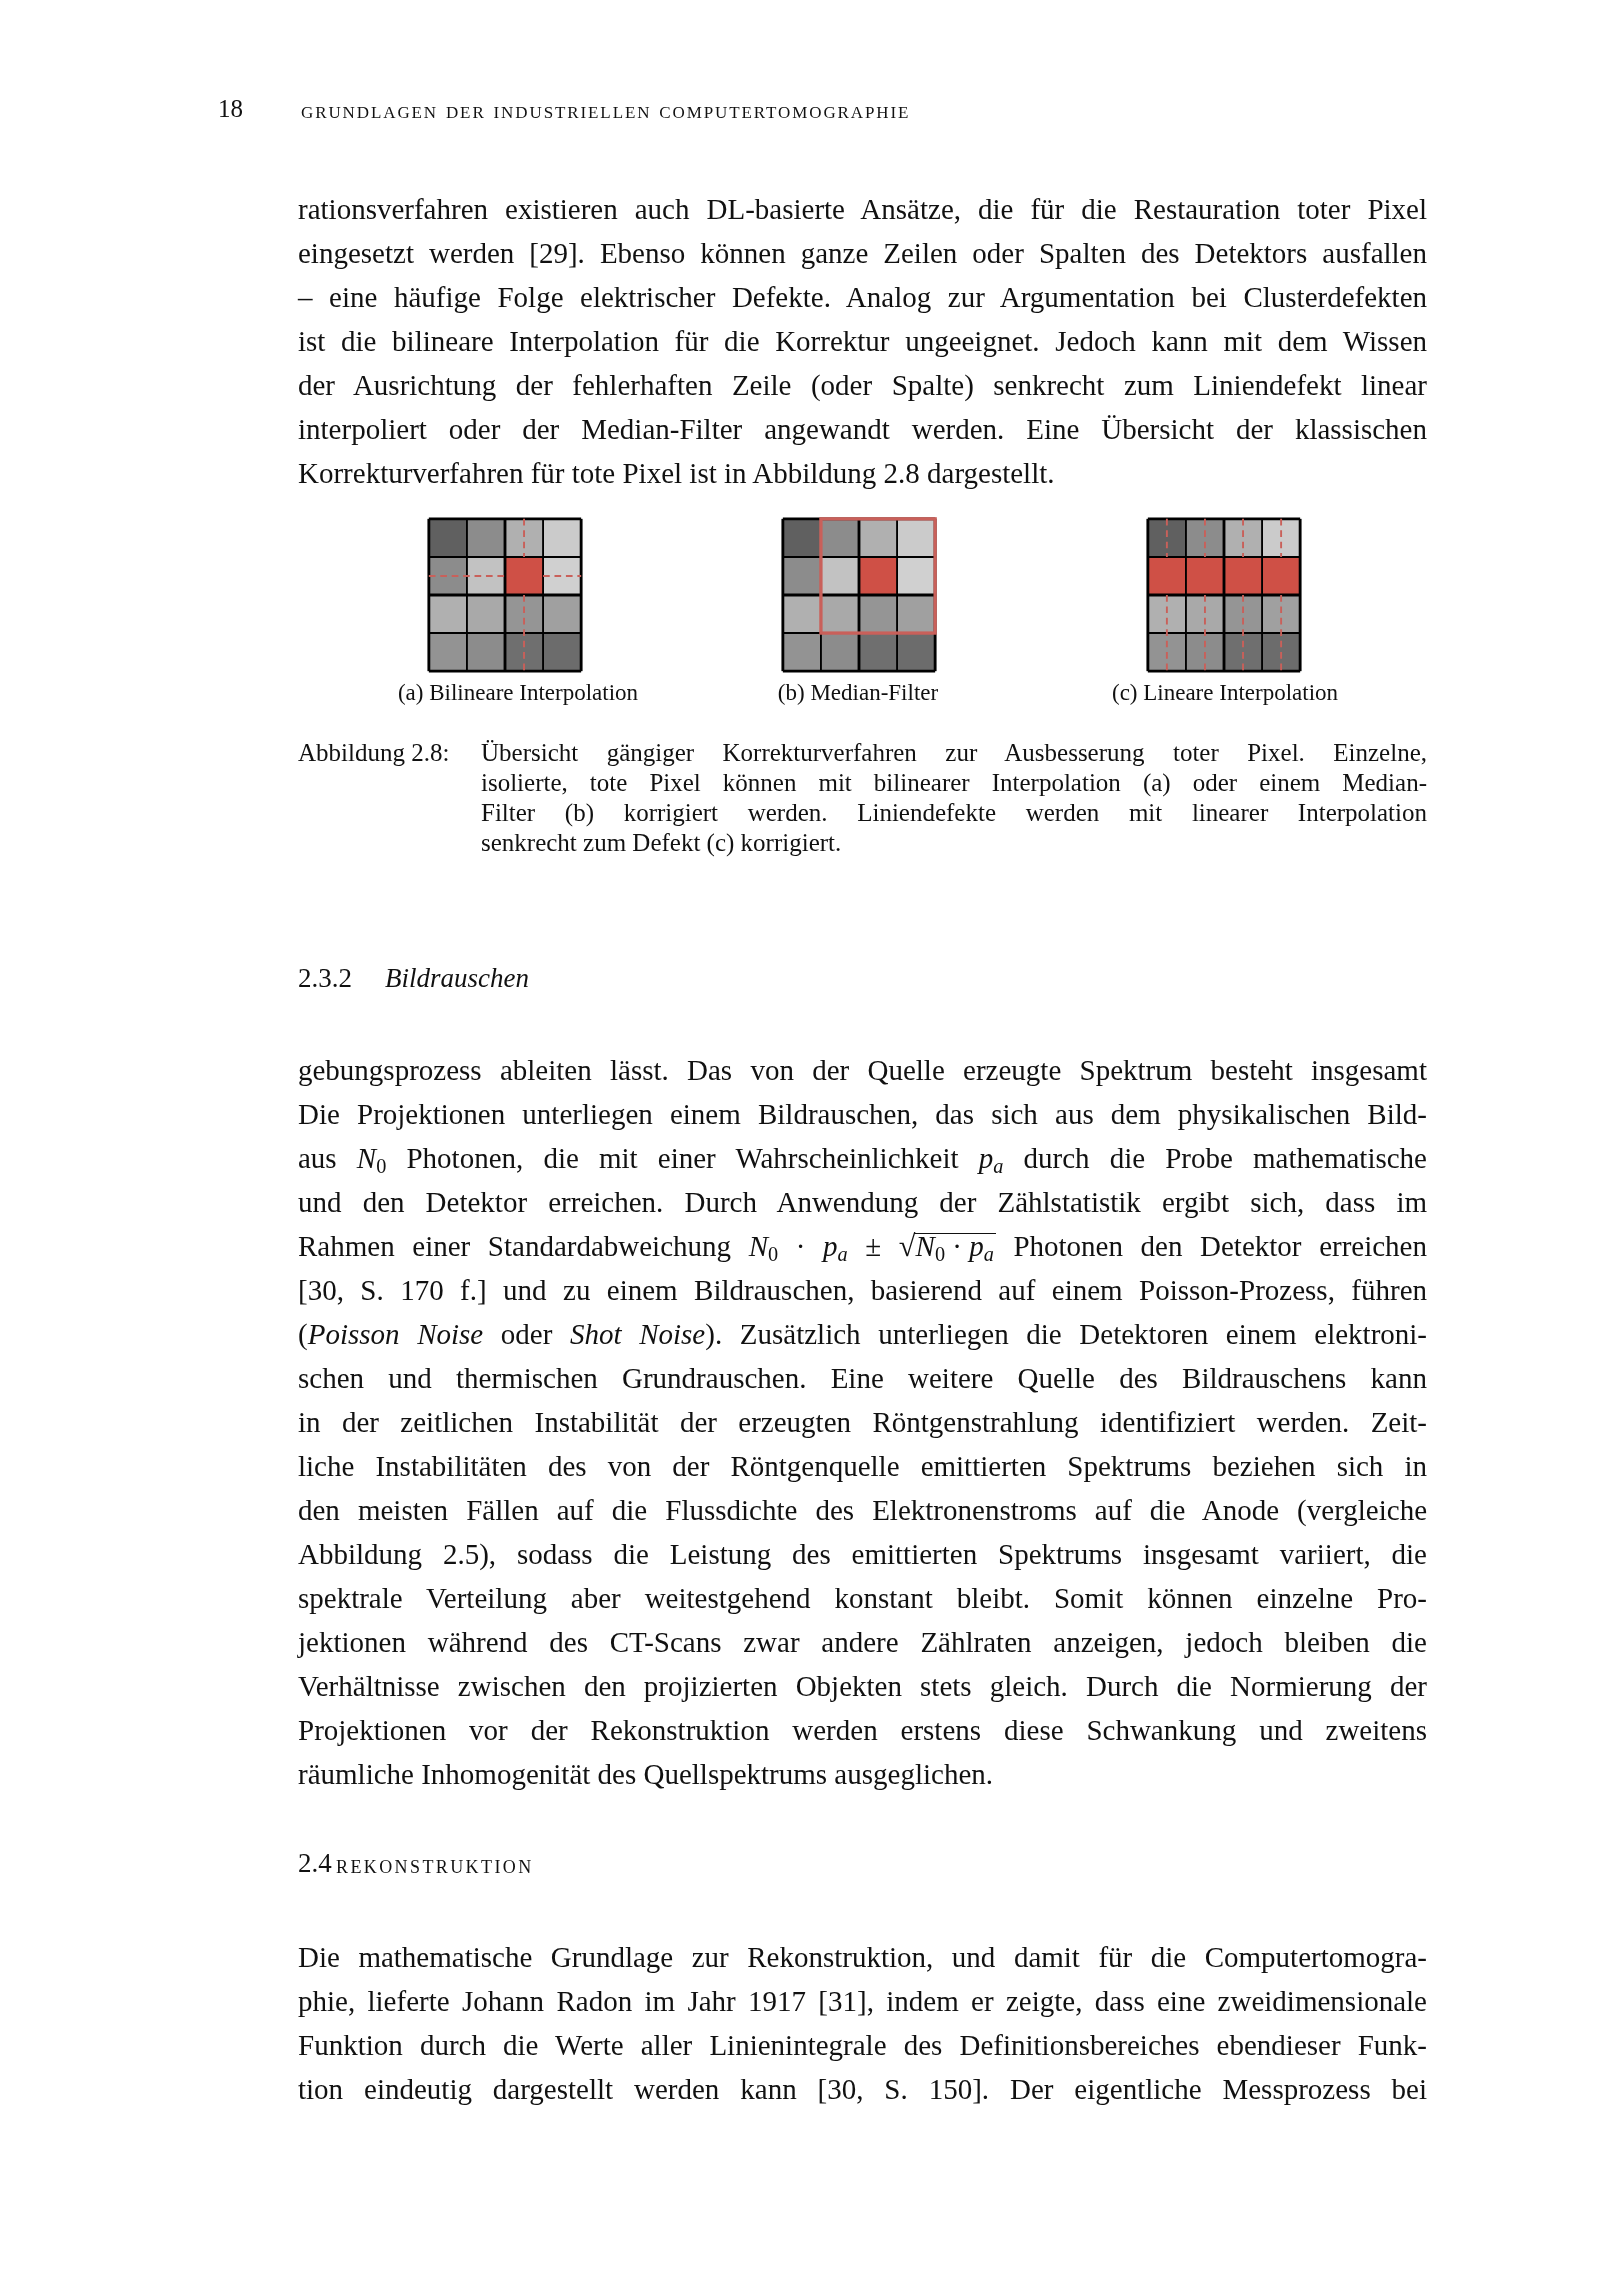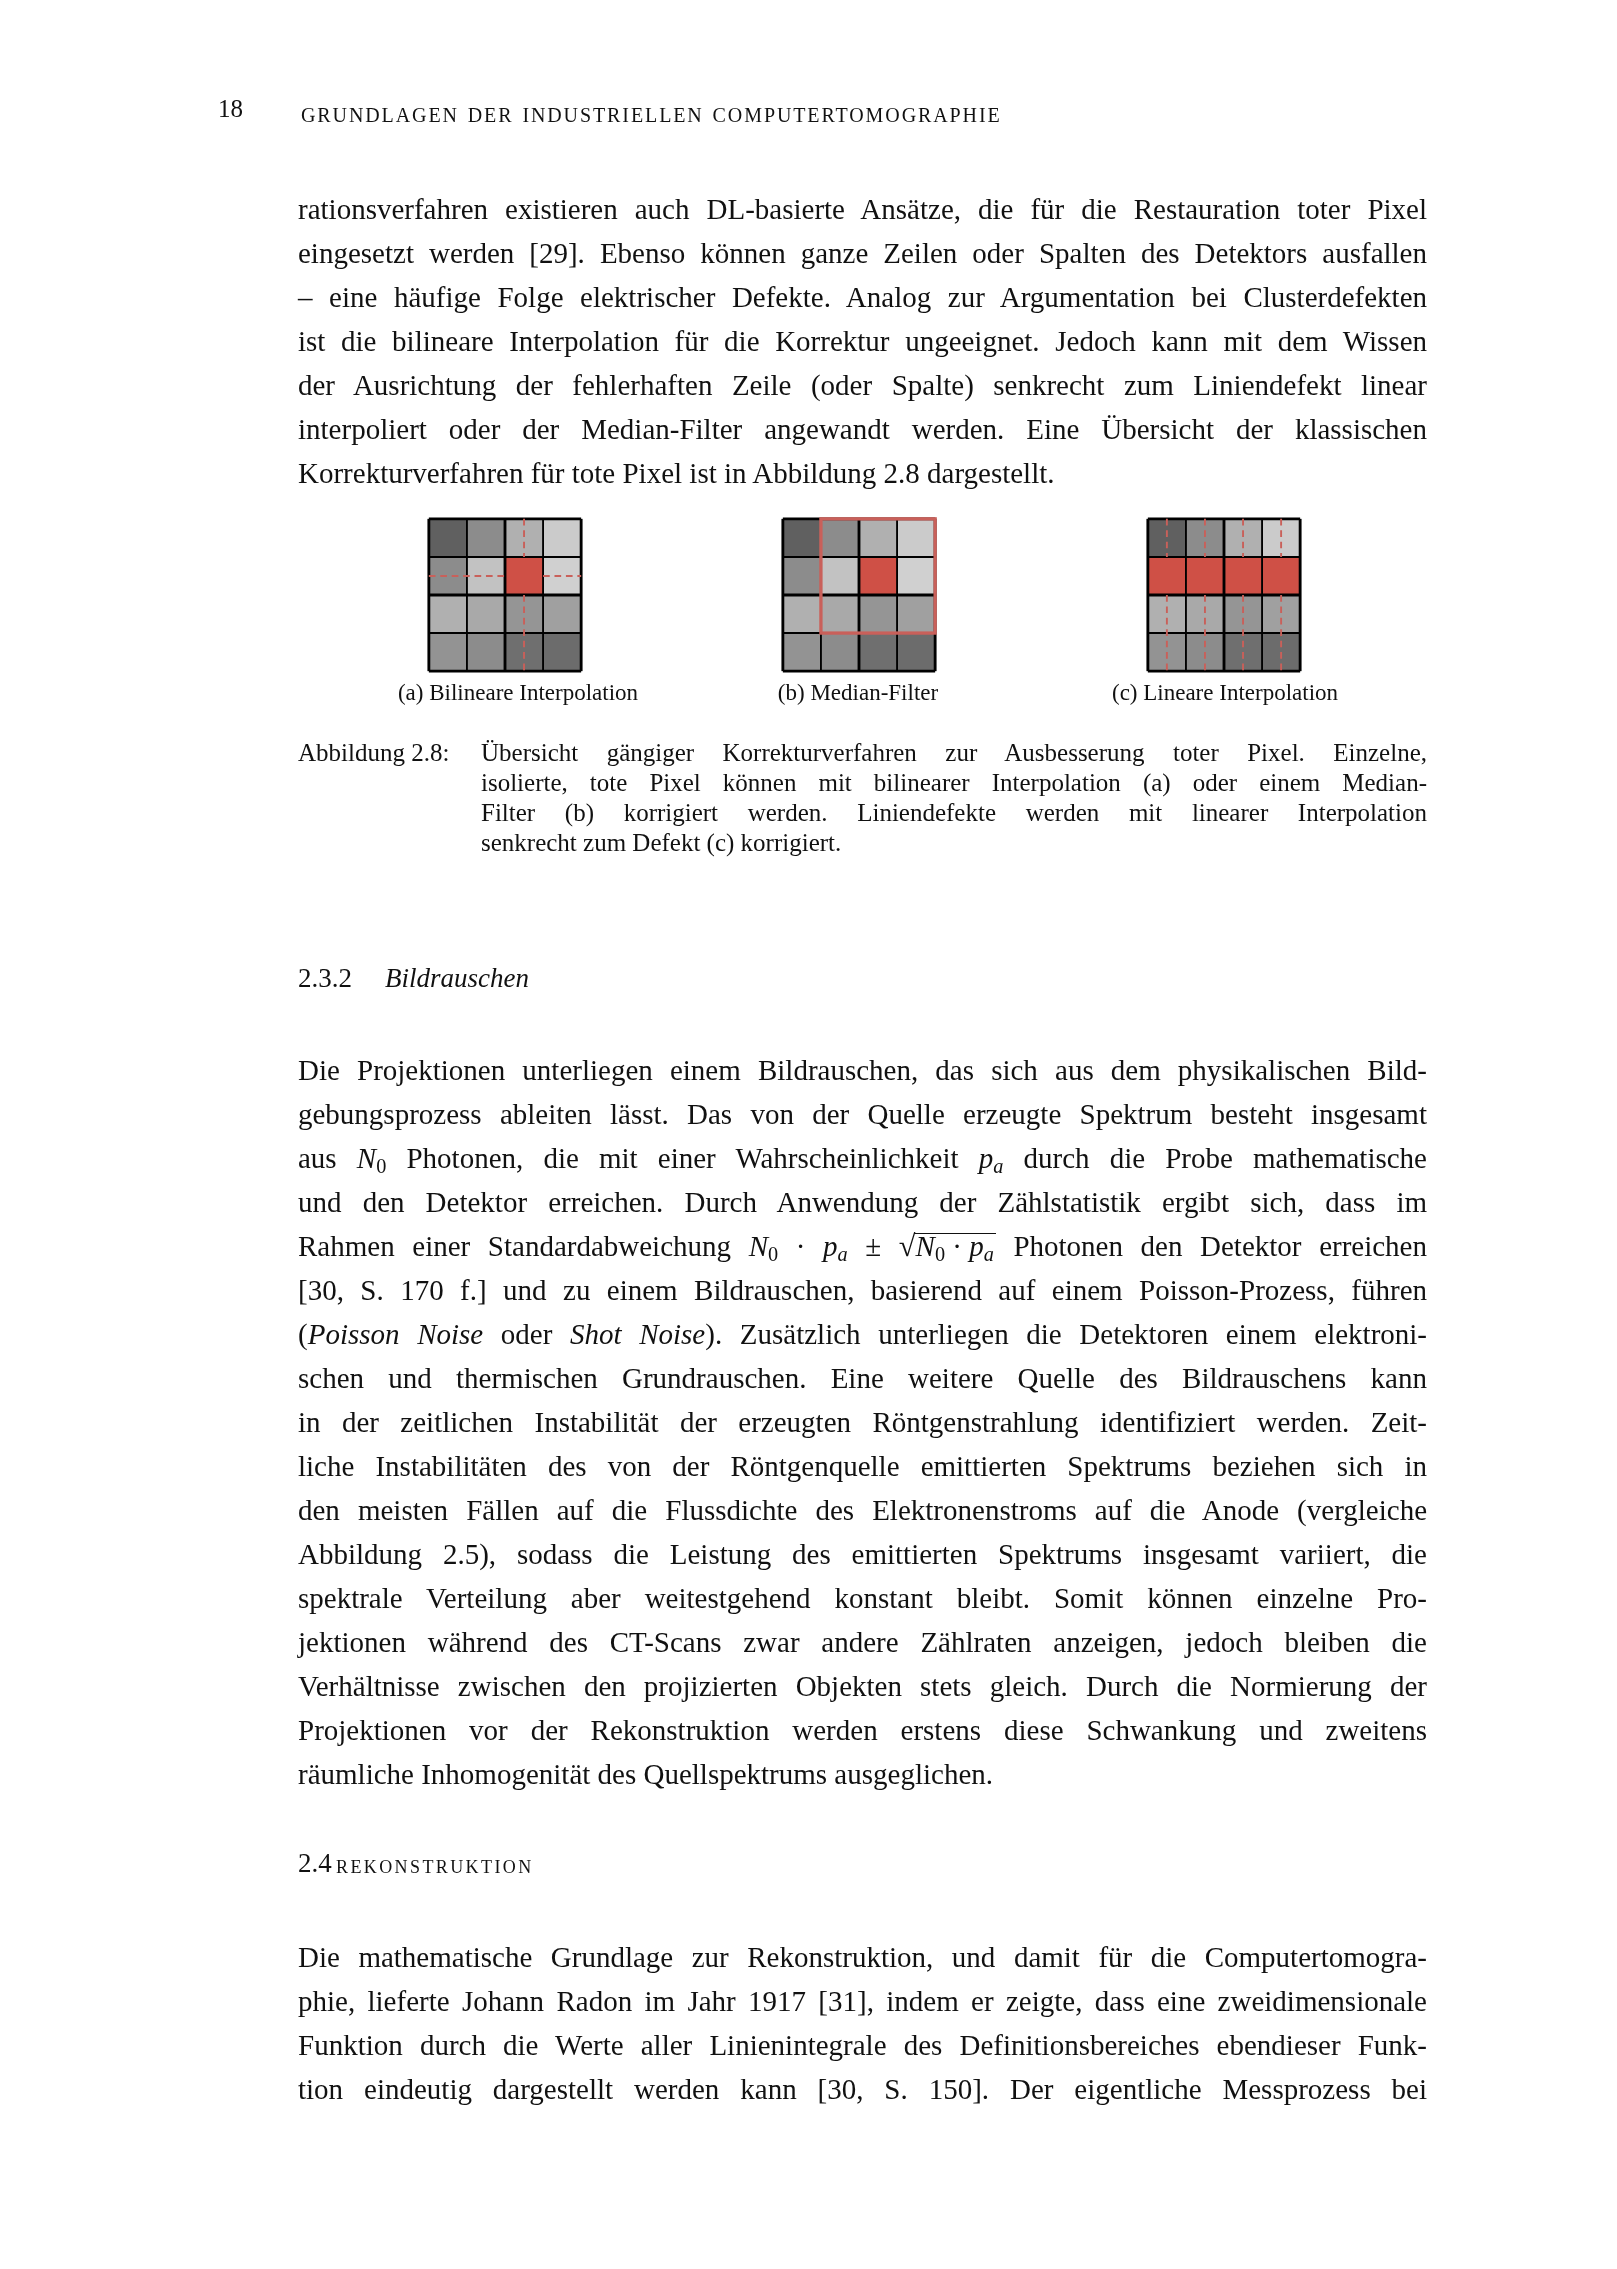--- a/index.html
+++ b/index.html
@@ -1,20 +1,20 @@
 <!DOCTYPE html>
 <html style="font-size:15px"><head>
 <meta charset="utf-8">
 <style>
   html, body { margin:0; padding:0; background:#ffffff; }
   body { width:1618px; height:2269px; position:relative; font-family:"Liberation Serif","DejaVu Serif",serif; color:#111; }
   .page { position:absolute; left:0; top:0; width:1568px; height:2269px; }
   .header { position:absolute; top:95px; left:218px; font-size:25px; }
   .header .pno { position:absolute; left:0; top:0; }
-  .header .title { position:absolute; left:83px; top:1.9px; font-variant:small-caps; letter-spacing:1.9px; font-size:28px; text-transform:lowercase; white-space:nowrap; }
+  .header .title { position:absolute; left:83px; top:1.9px; font-variant:small-caps; letter-spacing:1.9px; font-size:24px; text-transform:lowercase; white-space:nowrap; }
   .text { position:absolute; left:298px; width:1129px; font-size:29px; line-height:44px; text-align:justify; }
   .text .line { display:block; text-align:justify; text-align-last:justify; white-space:nowrap; }
   .text .line.last { text-align-last:left; }
   .figure { position:absolute; top:516px; left:0; width:1618px; height:190px; }
   .grid-wrap { position:absolute; top:0; }
   .subcap { position:absolute; top:164px; font-size:23px; white-space:nowrap; transform:translateX(-50%); }
   .caption { position:absolute; top:738px; left:298px; width:1129px; font-size:25px; line-height:30px; }
   .caption .lbl { position:absolute; left:0; top:0; white-space:nowrap;text-align:center; }
   .caption .body { position:absolute; left:183px; width:946px; text-align:justify; }
   .caption .body .line { display:block; white-space:nowrap; text-align:justify; text-align-last:justify; }
@@ -170,22 +170,22 @@
         <span class="line last">senkrecht zum Defekt (c) korrigiert.</span>
       </div>
   </div>
 
   <div class="subsec">
     <span class="num">2.3.2</span>
     <span class="ttl">Bildrauschen</span>
   </div>
 
   <div class="text" style="top:1048px;">
+    <span class="line">gebungsprozess ableiten lässt. Das von der Quelle erzeugte Spektrum besteht insgesamt</span>
     <span class="line">Die Projektionen unterliegen einem Bildrauschen, das sich aus dem physikalischen Bild-</span>
-    <span class="line">gebungsprozess ableiten lässt. Das von der Quelle erzeugte Spektrum besteht insgesamt</span>
     <span class="line"><span>aus </span><i>N</i><sub>0</sub><span> Photonen, die mit einer Wahrscheinlichkeit </span><i>p</i><sub class="it">a</sub><span> durch die Probe mathematische</span></span>
     <span class="line">und den Detektor erreichen. Durch Anwendung der Zählstatistik ergibt sich, dass im</span>
     <span class="line"><span>Rahmen einer Standardabweichung </span><span><i>N</i><sub>0</sub><span> · </span><i>p</i><sub class="it">a</sub><span> ± </span><span class="sqrt-sign">√</span><span class="sqrt"><i>N</i><sub>0</sub><span> · </span><i>p</i><sub class="it">a</sub></span></span><span> Photonen den Detektor erreichen</span></span>
     <span class="line">[30, S. 170 f.] und zu einem Bildrauschen, basierend auf einem Poisson-Prozess, führen</span>
     <span class="line"><span>(</span><i>Poisson Noise</i><span> oder </span><i>Shot Noise</i><span>). Zusätzlich unterliegen die Detektoren einem elektroni-</span></span>
     <div id="para2rest">
         <span class="line">schen und thermischen Grundrauschen. Eine weitere Quelle des Bildrauschens kann</span>
         <span class="line">in der zeitlichen Instabilität der erzeugten Röntgenstrahlung identifiziert werden. Zeit-</span>
         <span class="line">liche Instabilitäten des von der Röntgenquelle emittierten Spektrums beziehen sich in</span>
         <span class="line">den meisten Fällen auf die Flussdichte des Elektronenstroms auf die Anode (vergleiche</span>

